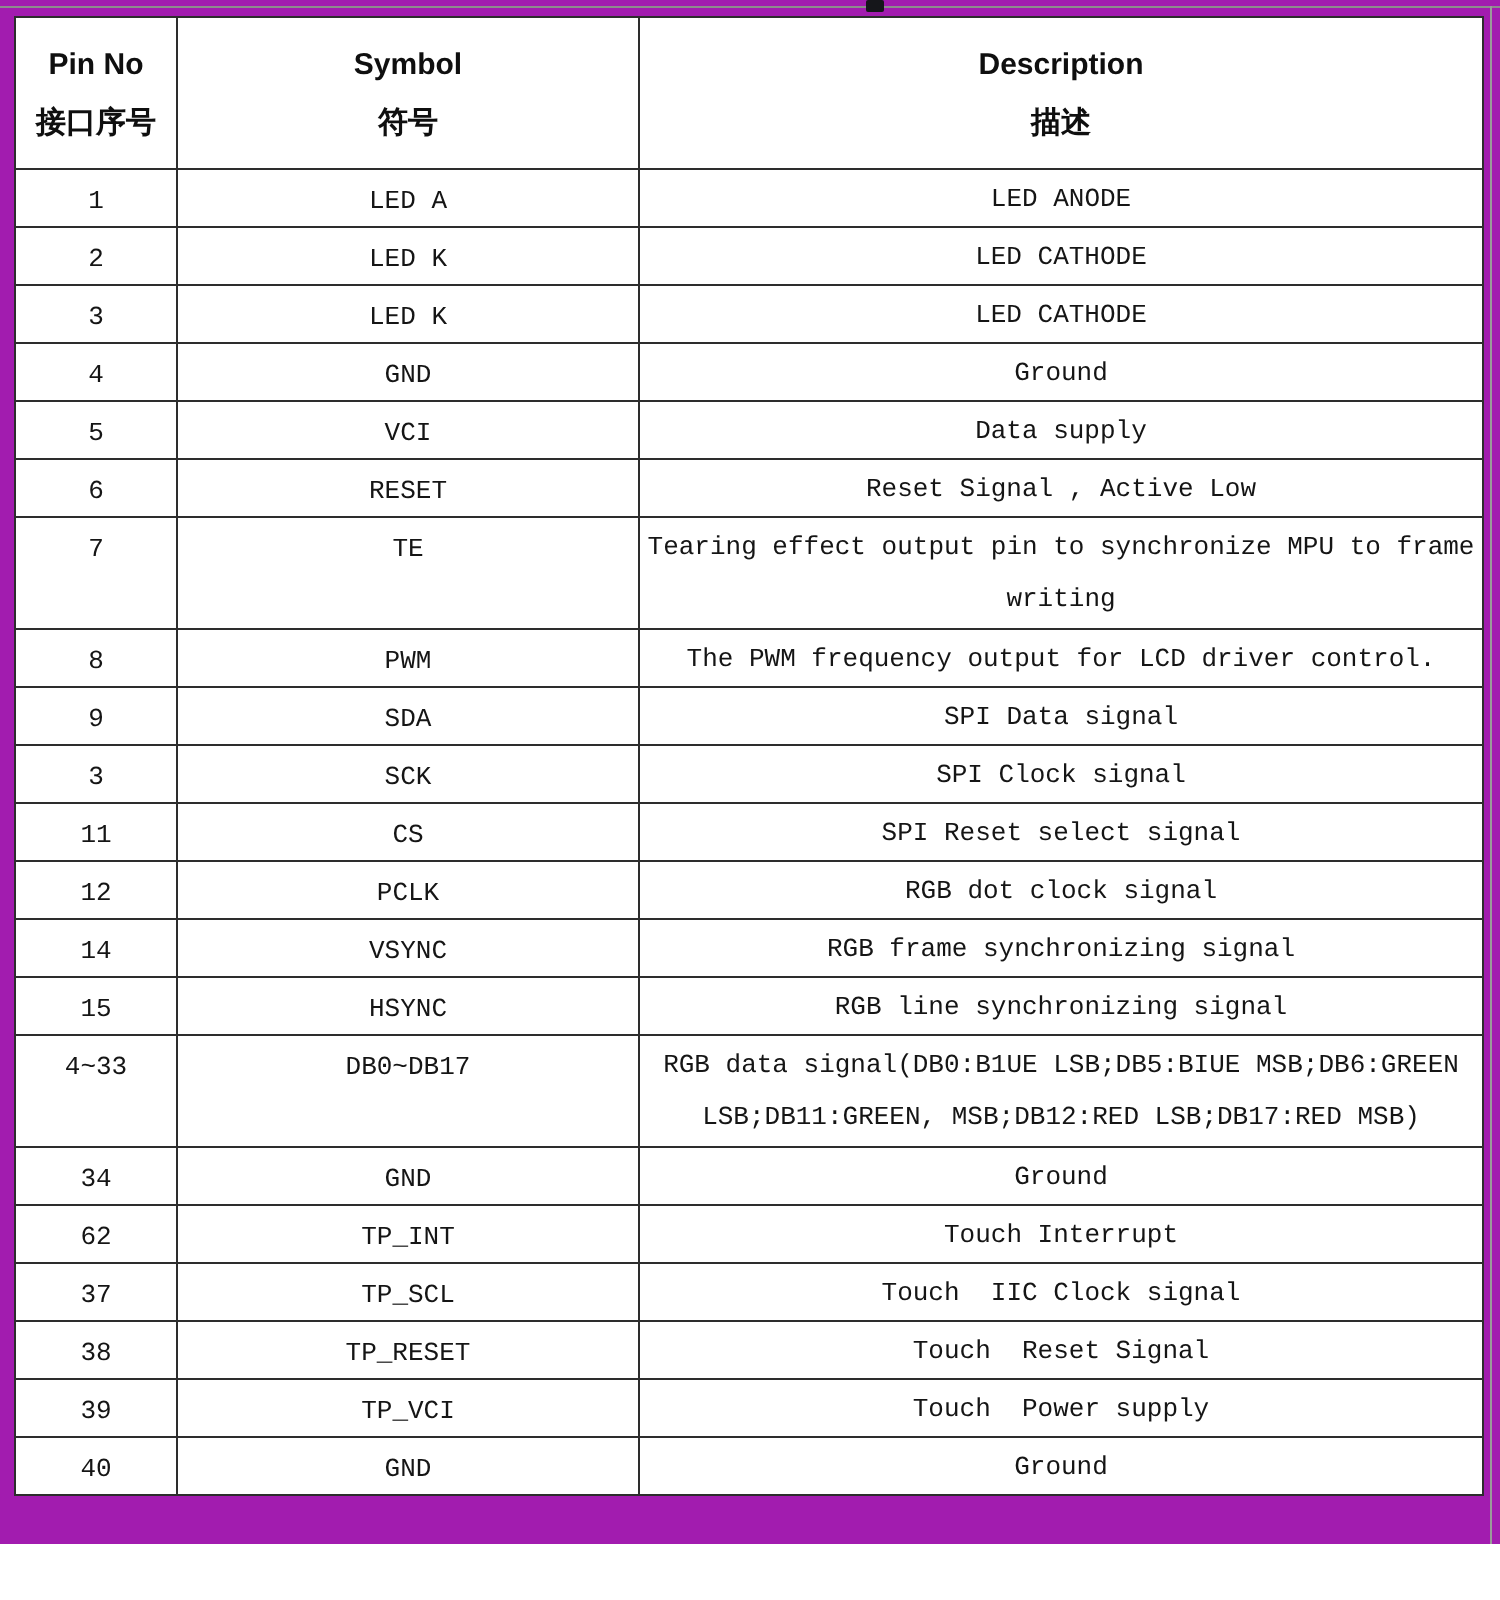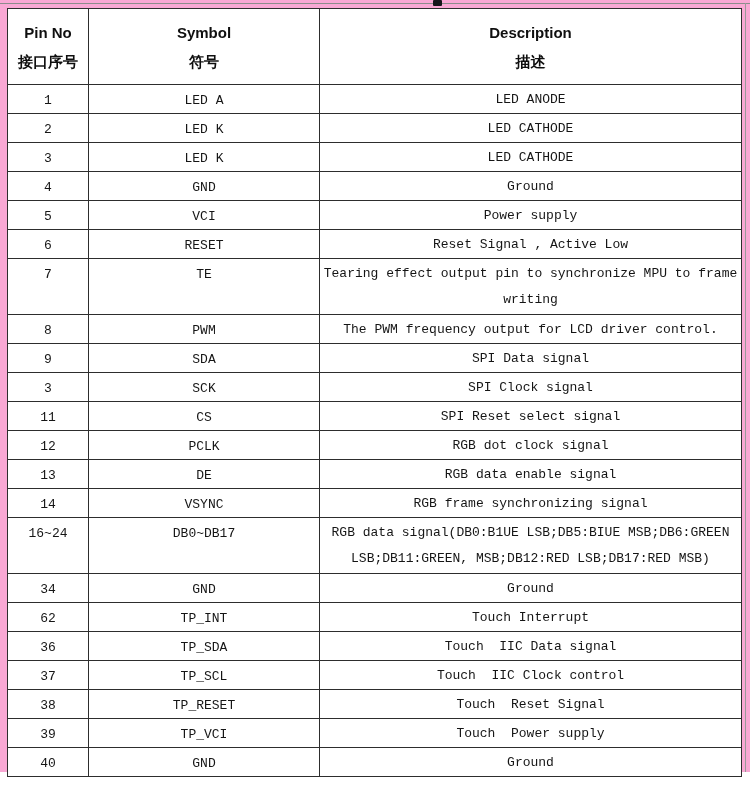--- a/index.html
+++ b/index.html
@@ -8,21 +8,21 @@
     background: #ffffff;
     width: 750px;
     height: 800px;
     overflow: hidden;
     font-family: "Liberation Sans", sans-serif;
   }
   .canvas {
     position: relative;
     width: 750px;
     height: 772px;
-    background: #f9a8d4;
+    background: #a21caf;
   }
   .top-rule {
     position: absolute;
     left: 0; right: 0; top: 3px;
     height: 1px;
     background: #8c8c8c;
   }
   .top-marker {
     position: absolute;
     left: 433px; top: 0;
@@ -143,21 +143,21 @@
           <td class="cell-pin">4</td>
           <td class="cell-sym">GND</td>
           <td class="cell-desc">
             <span class="desc-line">Ground</span>
           </td>
         </tr>
         <tr class="row-single">
           <td class="cell-pin">5</td>
           <td class="cell-sym">VCI</td>
           <td class="cell-desc">
-            <span class="desc-line">Power supply</span>
+            <span class="desc-line">Data supply</span>
           </td>
         </tr>
         <tr class="row-single">
           <td class="cell-pin">6</td>
           <td class="cell-sym">RESET</td>
           <td class="cell-desc">
             <span class="desc-line">Reset Signal , Active Low</span>
           </td>
         </tr>
         <tr class="row-double">
@@ -197,35 +197,35 @@
           </td>
         </tr>
         <tr class="row-single">
           <td class="cell-pin">12</td>
           <td class="cell-sym">PCLK</td>
           <td class="cell-desc">
             <span class="desc-line">RGB dot clock signal</span>
           </td>
         </tr>
         <tr class="row-single">
-          <td class="cell-pin">13</td>
-          <td class="cell-sym">DE</td>
-          <td class="cell-desc">
-            <span class="desc-line">RGB data enable signal</span>
-          </td>
-        </tr>
-        <tr class="row-single">
           <td class="cell-pin">14</td>
           <td class="cell-sym">VSYNC</td>
           <td class="cell-desc">
             <span class="desc-line">RGB frame synchronizing signal</span>
           </td>
         </tr>
+        <tr class="row-single">
+          <td class="cell-pin">15</td>
+          <td class="cell-sym">HSYNC</td>
+          <td class="cell-desc">
+            <span class="desc-line">RGB line synchronizing signal</span>
+          </td>
+        </tr>
         <tr class="row-double">
-          <td class="cell-pin">16~24</td>
+          <td class="cell-pin">4~33</td>
           <td class="cell-sym">DB0~DB17</td>
           <td class="cell-desc">
             <span class="desc-line">RGB data signal(DB0:B1UE LSB;DB5:BIUE MSB;DB6:GREEN</span>
             <span class="desc-line">LSB;DB11:GREEN, MSB;DB12:RED LSB;DB17:RED MSB)</span>
           </td>
         </tr>
         <tr class="row-single">
           <td class="cell-pin">34</td>
           <td class="cell-sym">GND</td>
           <td class="cell-desc">
@@ -233,31 +233,24 @@
           </td>
         </tr>
         <tr class="row-single">
           <td class="cell-pin">62</td>
           <td class="cell-sym">TP_INT</td>
           <td class="cell-desc">
             <span class="desc-line">Touch Interrupt</span>
           </td>
         </tr>
         <tr class="row-single">
-          <td class="cell-pin">36</td>
-          <td class="cell-sym">TP_SDA</td>
-          <td class="cell-desc">
-            <span class="desc-line">Touch  IIC Data signal</span>
-          </td>
-        </tr>
-        <tr class="row-single">
           <td class="cell-pin">37</td>
           <td class="cell-sym">TP_SCL</td>
           <td class="cell-desc">
-            <span class="desc-line">Touch  IIC Clock control</span>
+            <span class="desc-line">Touch  IIC Clock signal</span>
           </td>
         </tr>
         <tr class="row-single">
           <td class="cell-pin">38</td>
           <td class="cell-sym">TP_RESET</td>
           <td class="cell-desc">
             <span class="desc-line">Touch  Reset Signal</span>
           </td>
         </tr>
         <tr class="row-single">

